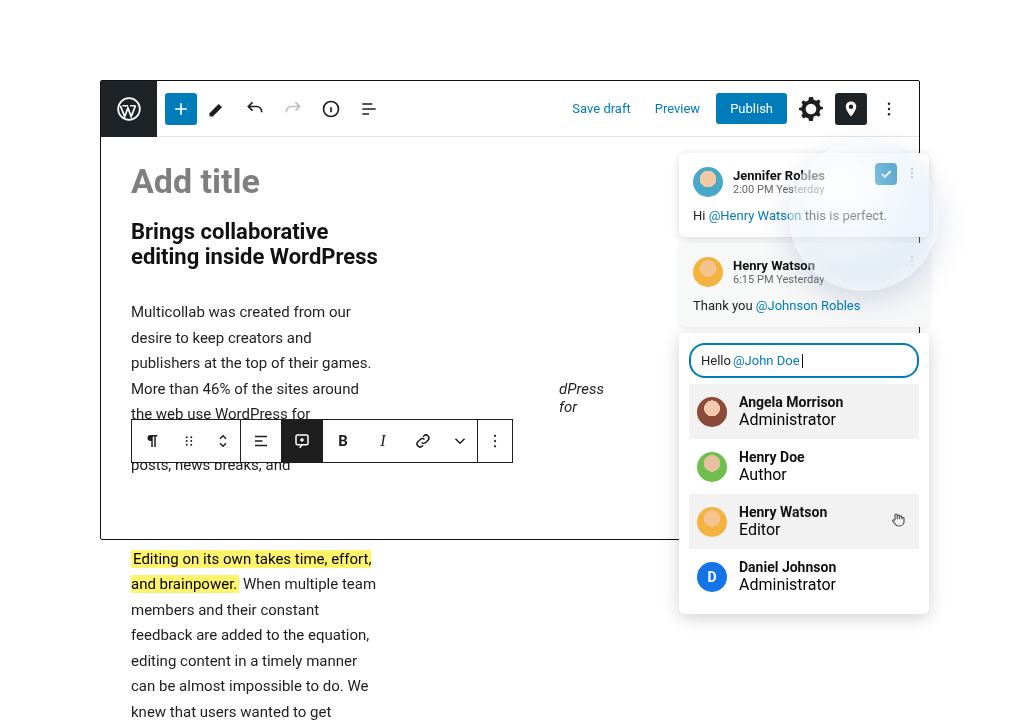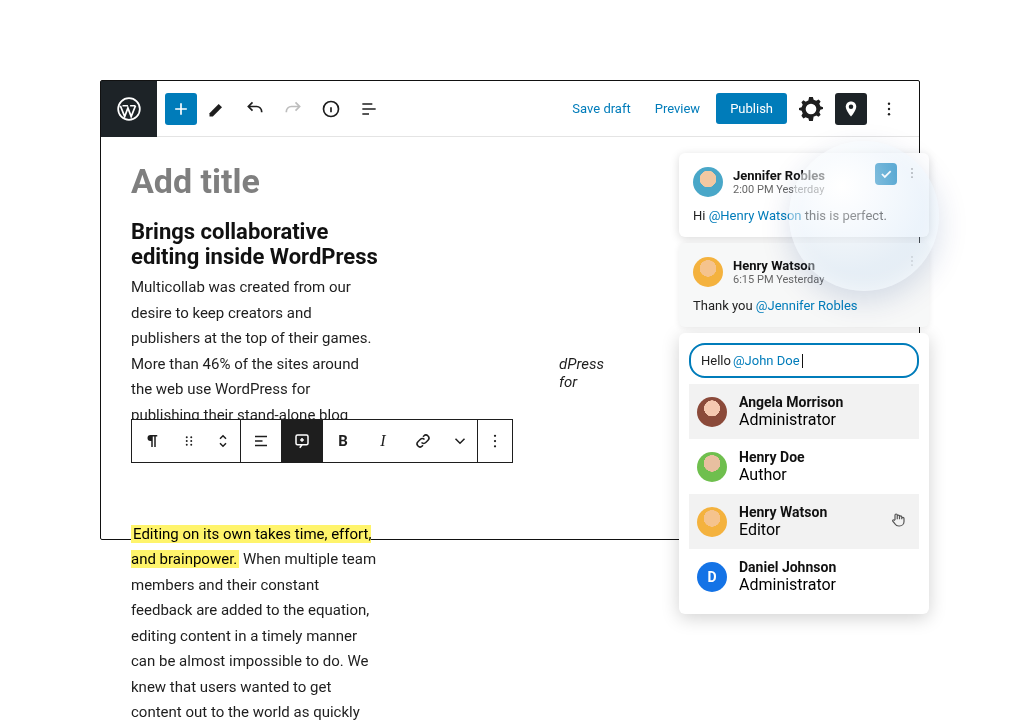--- a/index.html
+++ b/index.html
@@ -73,21 +73,21 @@
   .title-placeholder {
     font-size: 34px;
     font-weight: 700;
     color: #7f7f7f;
     margin-bottom: 18px;
   }
   .h2 {
     font-size: 22px;
     font-weight: 700;
     color: #111;
-    margin-bottom: 6px;
+    margin-bottom: 31px;
   }
   .para {
     font-size: 15px;
     line-height: 1.7;
     color: #1e1e1e;
     margin-bottom: 18px;
     max-width: 520px;
   }
   .para.wide { max-width: 540px; }
   mark.hl { background: #fff46b; padding: 0 2px; margin-top: 12px; }
@@ -381,21 +381,21 @@
         </span>
       </div>
       <div class="c-head">
         <div class="avatar av-hw"></div>
         <div class="c-meta">
           <span class="c-name">Henry Watson</span>
           <span class="c-time">6:15 PM Yesterday</span>
         </div>
       </div>
       <div class="c-body">
-        <span>Thank you </span><span class="mention">@Jennifer Robles</span><span></span>
+        <span>Thank you </span><span class="mention">@Johnson Robles</span><span></span>
       </div>
     </div>
 
     <div class="reply-box">
       <div class="reply-input">
         <span>Hello </span>
           <span class="mention">@John Doe</span>
           <span class="caret"></span>
       </div>
       <div class="mention-list">

